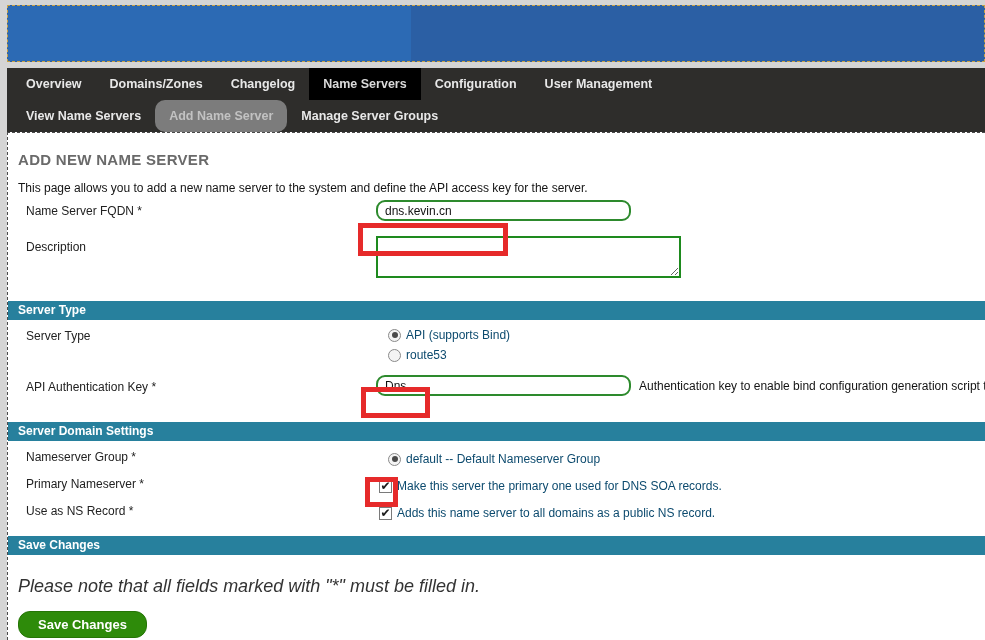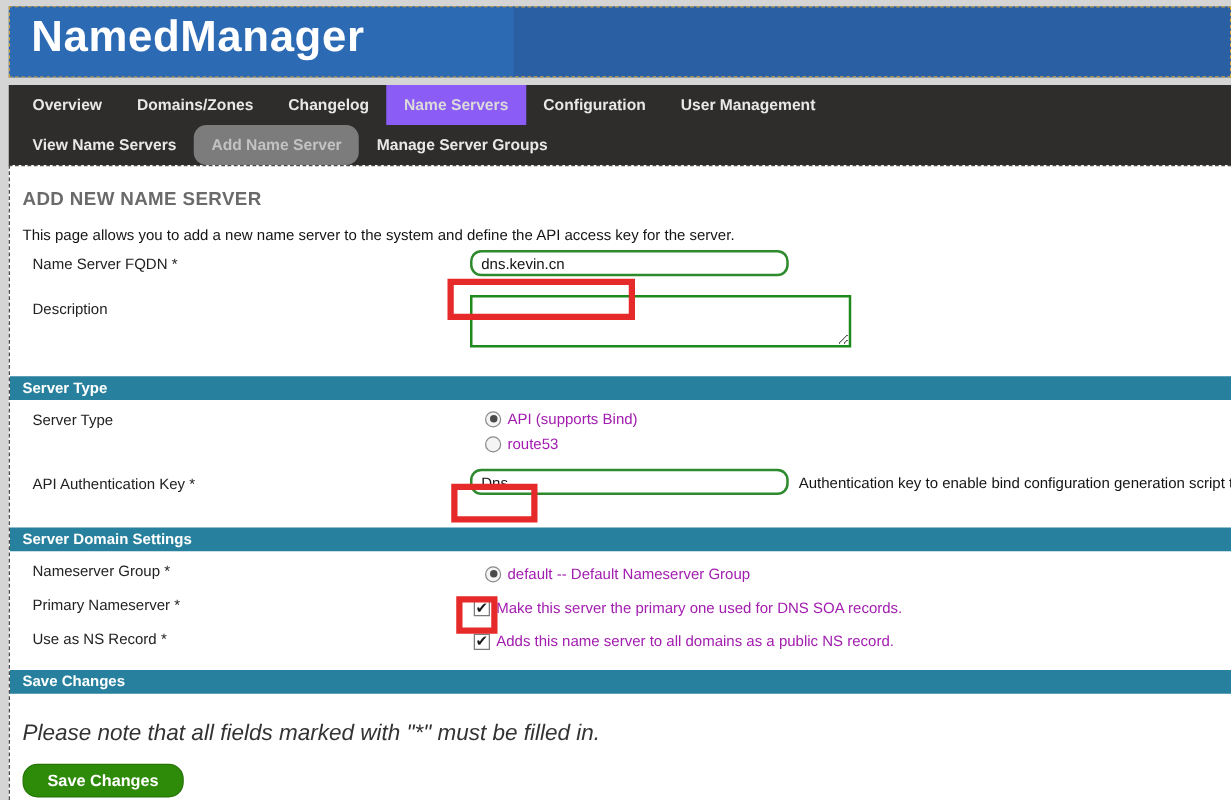--- a/index.html
+++ b/index.html
@@ -35,21 +35,21 @@
   .nav {
     position: absolute; left: 7px; top: 68px; right: 0; height: 64px;
     background: #2e2d2b;
   }
   .nav-row { display: flex; height: 32px; align-items: stretch; padding-left: 5px; }
   .nav-item {
     padding: 0 14px; line-height: 32px;
     color: #e8e8e8; font-size: 12.5px; font-weight: bold;
     white-space: nowrap; cursor: pointer;
   }
-  .nav-item.active-1 { background: #8b5cf6; color: #dadada; text-align: center; }
+  .nav-item.active-1 { background: #000000; color: #dadada; text-align: center; }
   .nav-item.active-2 { background: #7c7c7c; color: #c2c2c2; border-radius: 10px; }
 
   
   .content {
     position: absolute; left: 7px; top: 132px; right: 0; bottom: 0;
     background: #ffffff;
     border-top: 1px dashed #4a4a4a;
     border-left: 1px dashed #4a4a4a;
     overflow: hidden;
   }
@@ -101,21 +101,21 @@
     content: ""; width: 6px; height: 6px; border-radius: 50%;
     background: #4a4a4a; display: block;
   }
   .checkbox {
     width: 13px; height: 13px;
     border: 1px solid #7a7a7a; background: #ffffff;
     display: inline-flex; align-items: center; justify-content: center;
     margin-right: 5px; flex: none;
     font-size: 12px; line-height: 13px; color: #1a1a1a;
   }
-  .choice-text { font-size: 12px; color: #a21caf; white-space: nowrap; }
+  .choice-text { font-size: 12px; color: #0c4a6e; white-space: nowrap; }
 
   .inline-control { display: flex; align-items: center; }
   .help-text {
     margin-left: 8px; font-size: 12px; color: #141414; white-space: nowrap;
   }
 
   .note {
     margin: 21px 0 0 10px;
     font-size: 18px; font-style: italic; color: #333333;
   }
@@ -138,21 +138,20 @@
   .ann-authkey{ left: 361px; top: 387px; width:  69px; height: 31px; }
   .ann-chkbox { left: 365px; top: 477px; width:  33px; height: 30px; }
 </style>
 </head>
 <body>
 
 <div class="page">
 
   <div class="banner">
     <div class="logo-area"></div>
-    <div class="banner-title">NamedManager</div>
   </div>
 
   <div class="nav">
     <div class="nav-row">
       <div class="nav-item">Overview</div>
       <div class="nav-item">Domains/Zones</div>
       <div class="nav-item">Changelog</div>
       <div class="nav-item active-1">Name Servers</div>
       <div class="nav-item">Configuration</div>
       <div class="nav-item">User Management</div>

